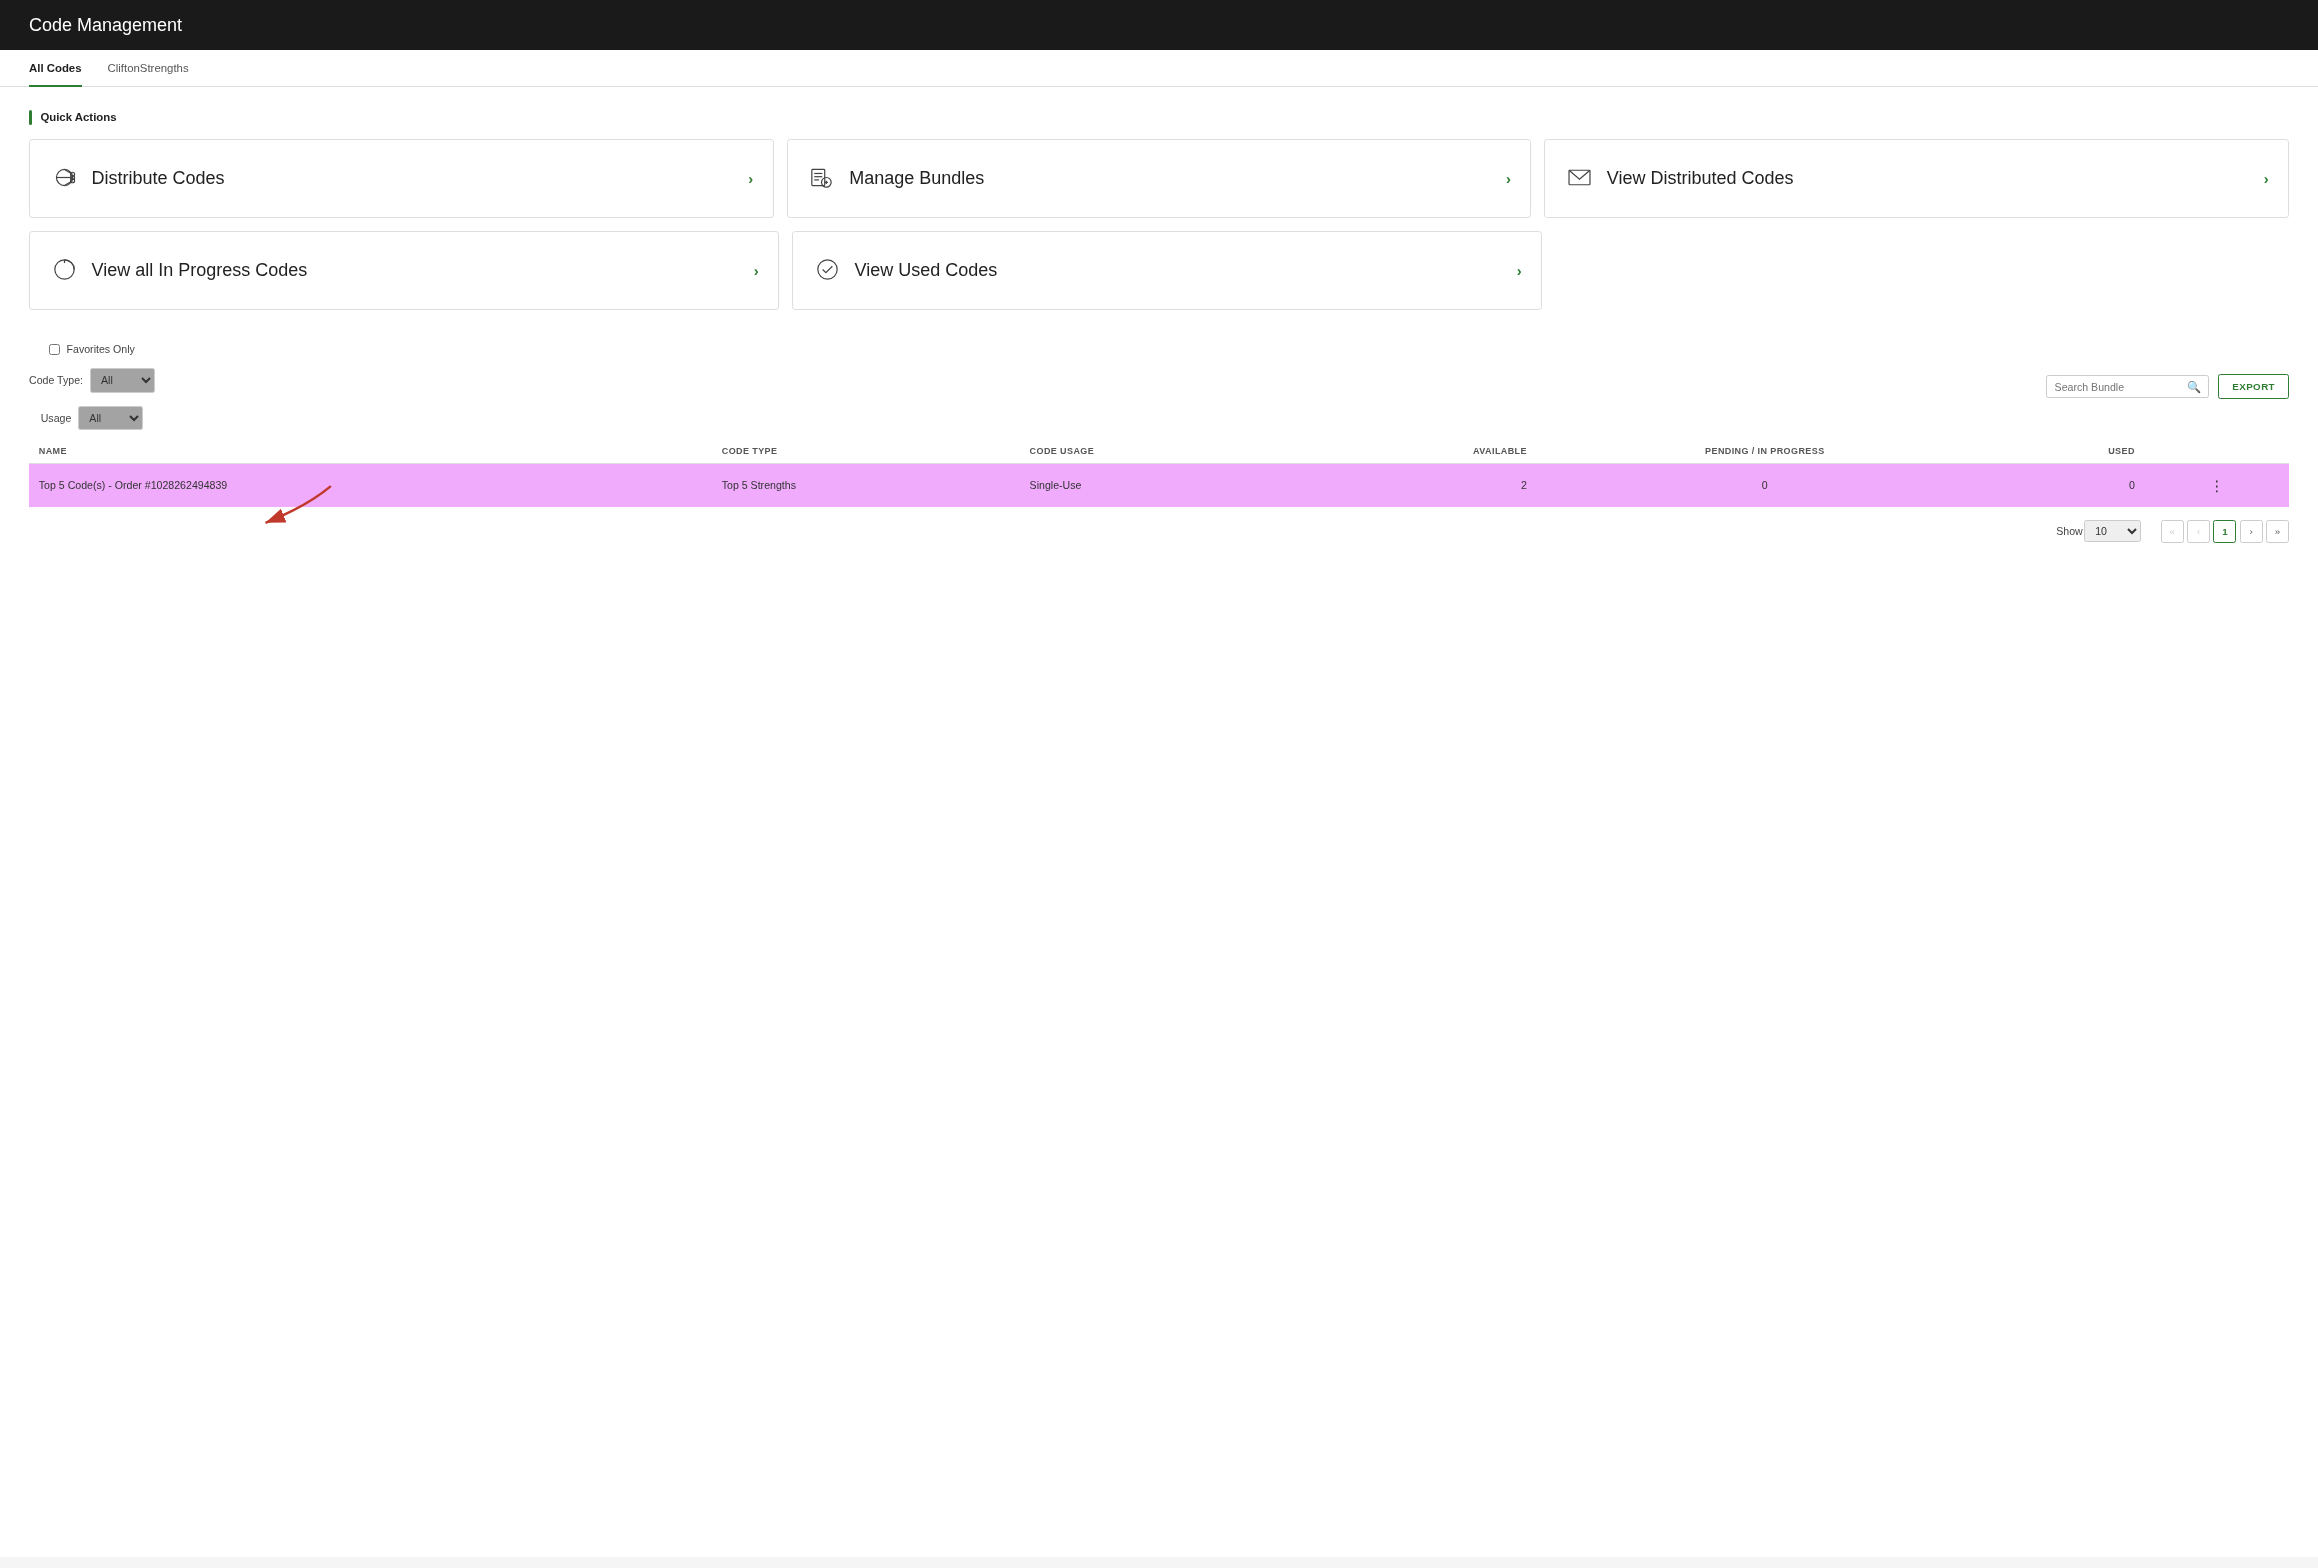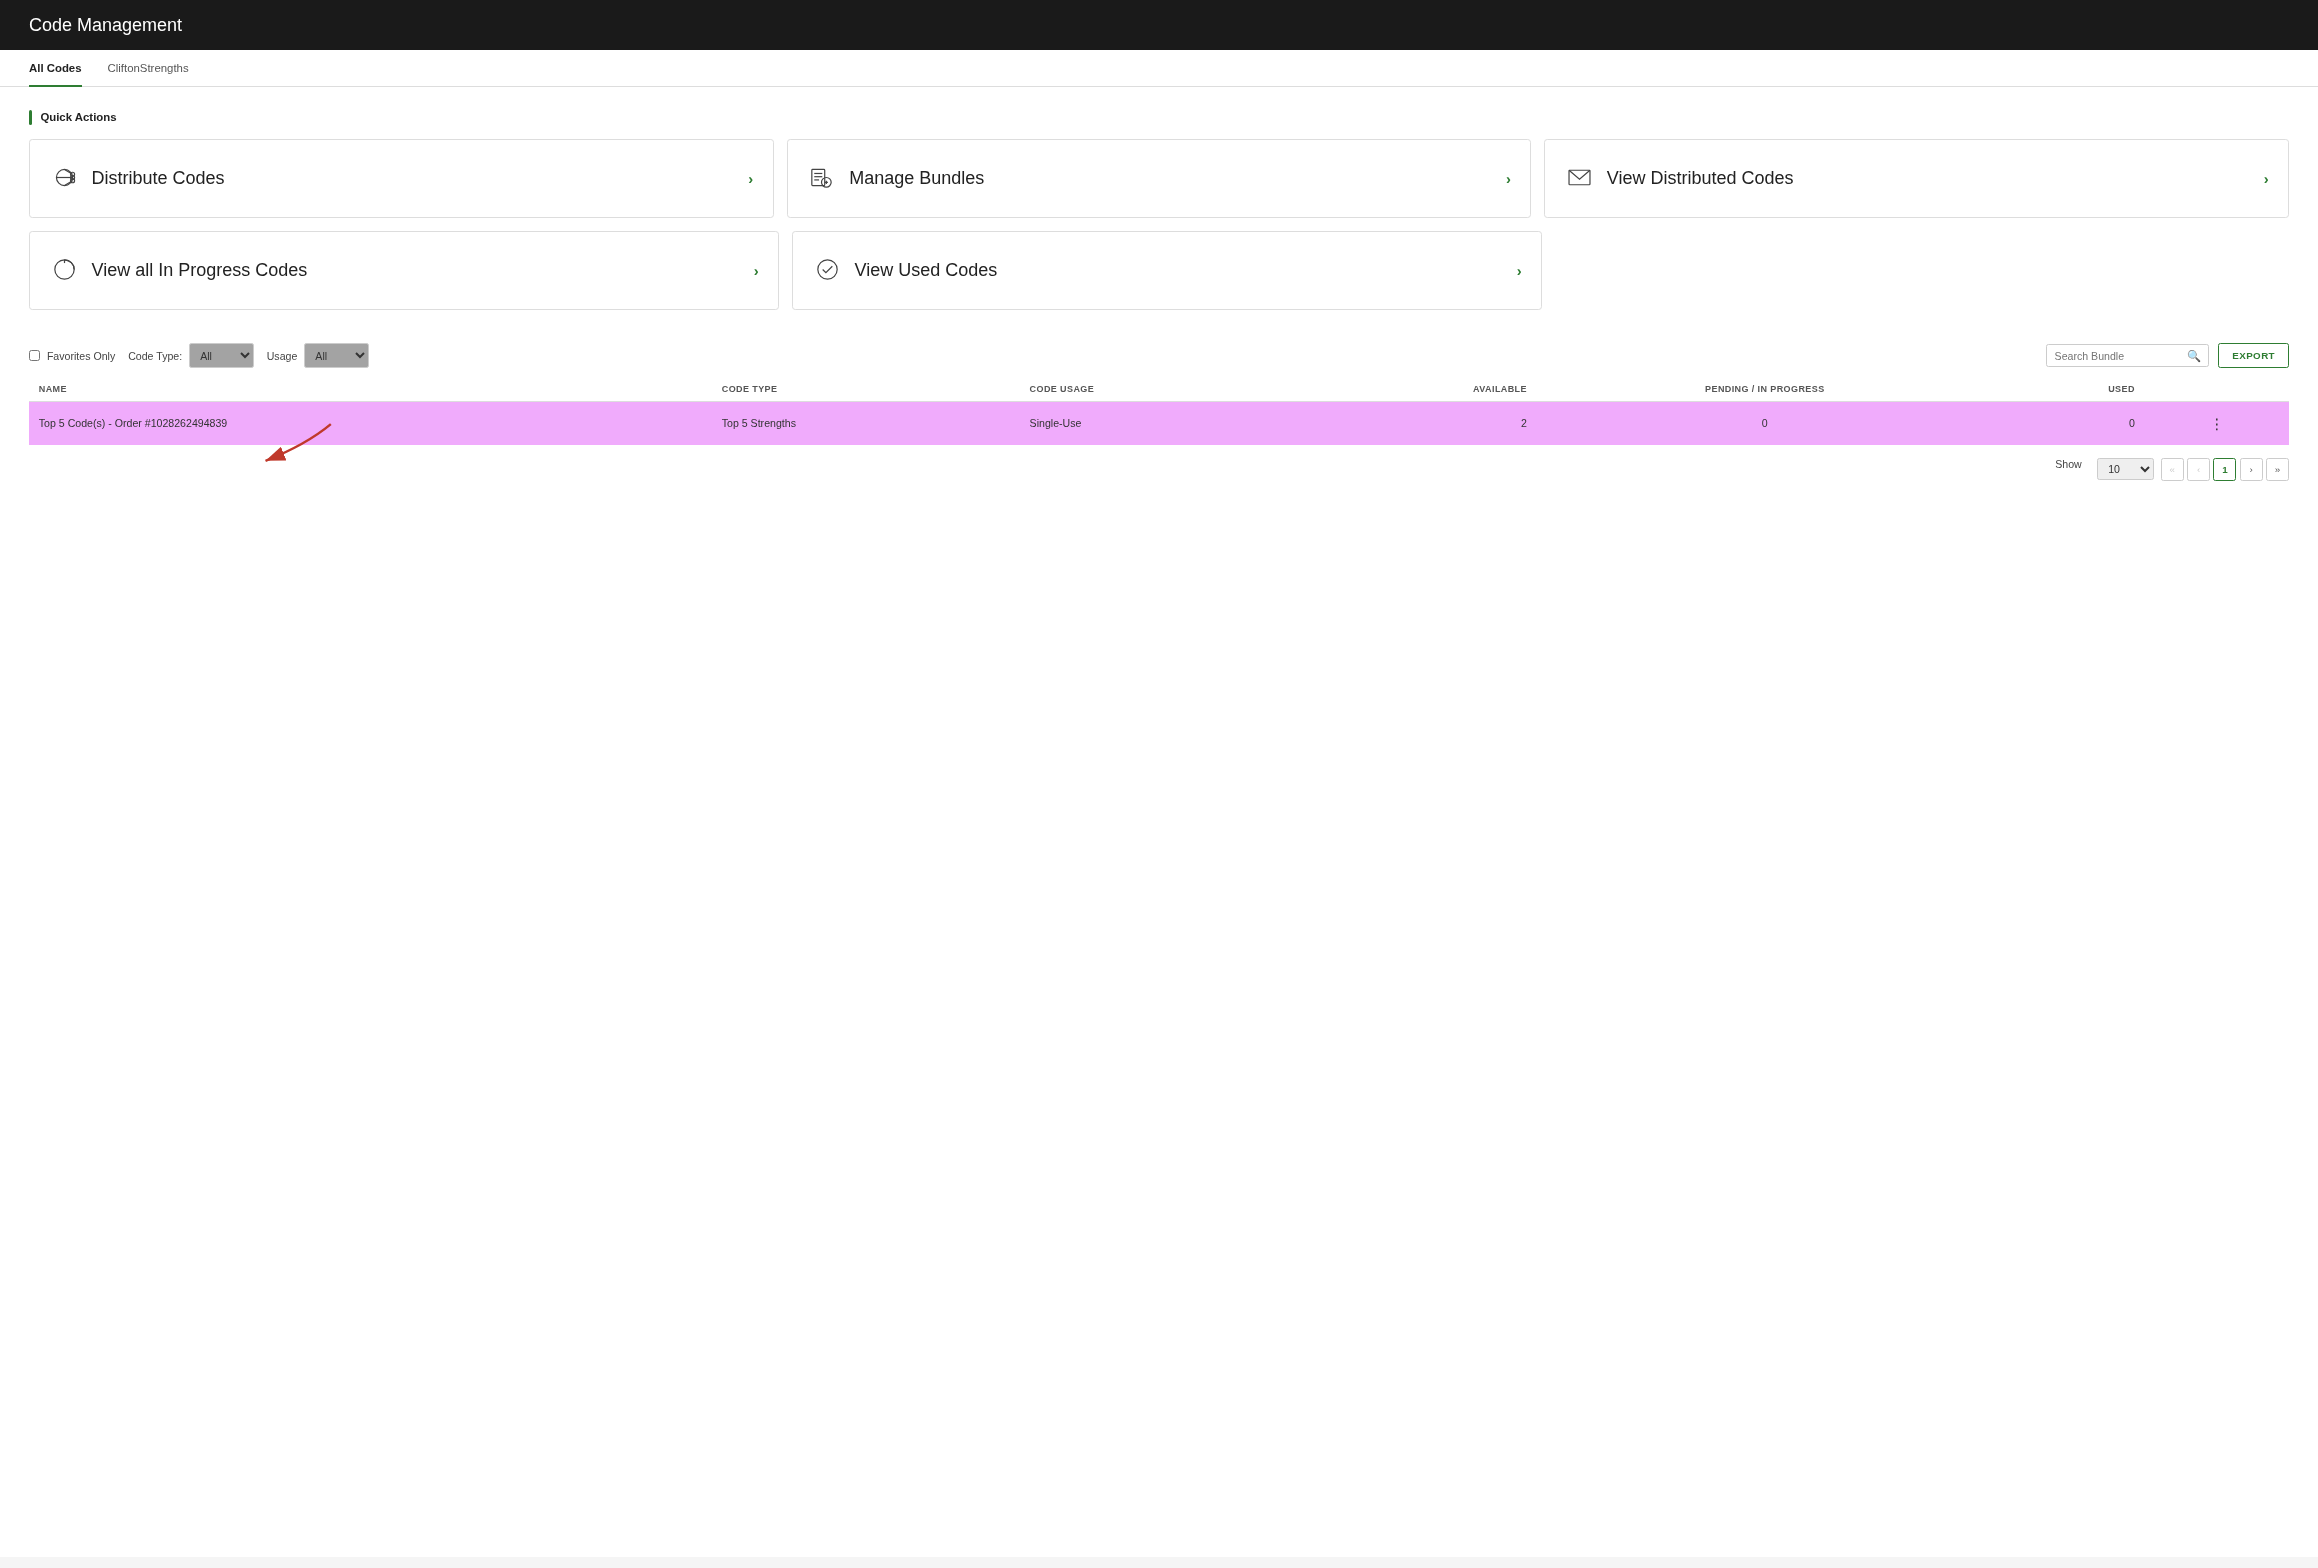--- a/index.html
+++ b/index.html
@@ -169,21 +169,21 @@
     }
 
     .top-controls-row {
       display: flex;
       align-items: center;
       justify-content: space-between;
       margin-bottom: 9.8px;
       flex-wrap: wrap;
       gap: 8.1px;
     }
-    .left-controls { display: flex; align-items: center; gap: 13px; flex-wrap: wrap; }
+    .left-controls { display: flex; align-items: center; gap: 13px; flex-wrap: wrap; flex-direction: column; }
 
     .bundles-table {
       width: 100%;
       border-collapse: collapse;
       font-size: 10.6px;
     }
     .bundles-table thead tr {
       border-bottom: 0.8px solid #ddd;
     }
     .bundles-table thead th {
@@ -218,24 +218,25 @@
 
     .pagination-row {
       display: flex;
       align-items: center;
       justify-content: flex-end;
       margin-top: 13px;
       gap: 3.3px;
     }
     .pagination-show {
       display: flex;
-      gap: 15px;
+      align-items: center;
+      gap: 1px;
       font-size: 10.6px;
       color: #444;
-      margin-right: 4px;
+      margin-right: 17px;
     }
     .pagination-show select {
       border: 0.8px solid #ccc;
       border-radius: 2.4px;
       padding: 3.3px 16.3px 3.3px 6.5px;
       font-size: 10.6px;
       color: #333;
     }
     .page-btn {
       width: 23px;

